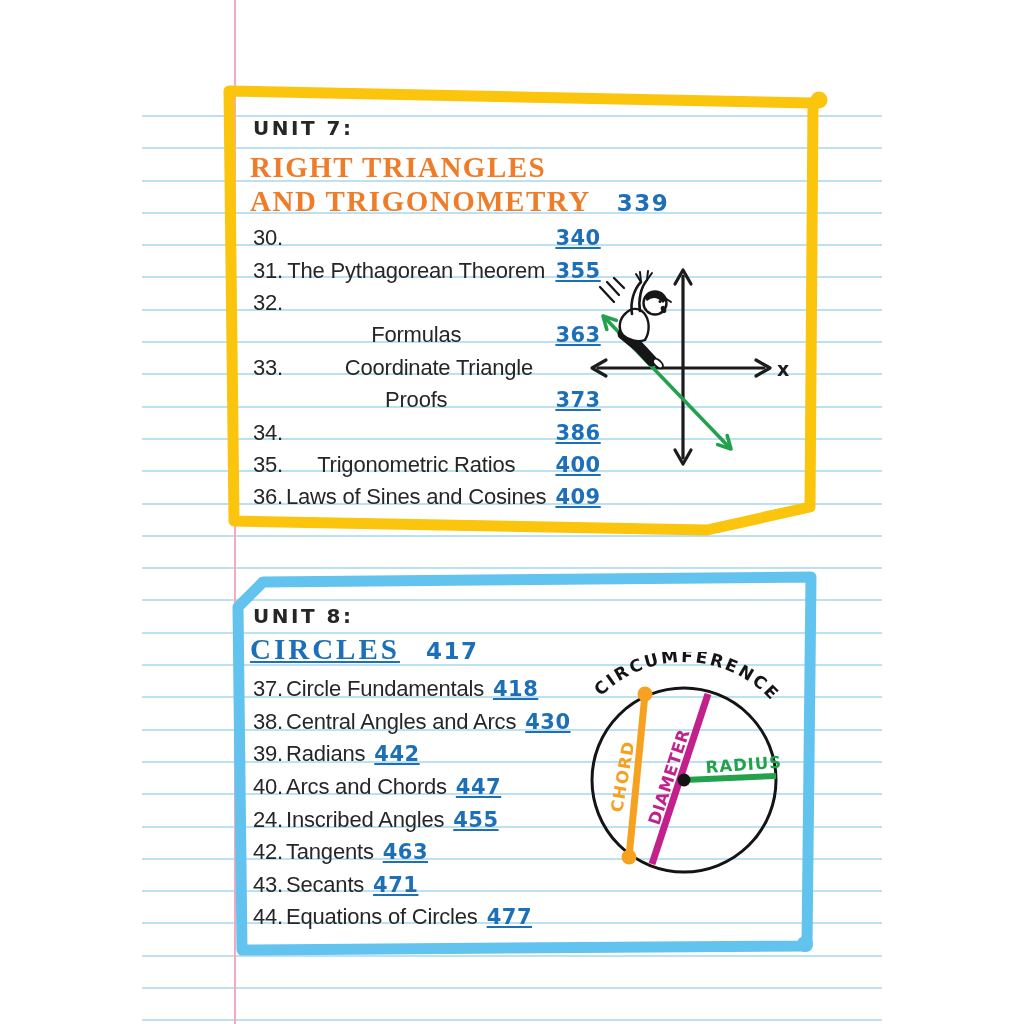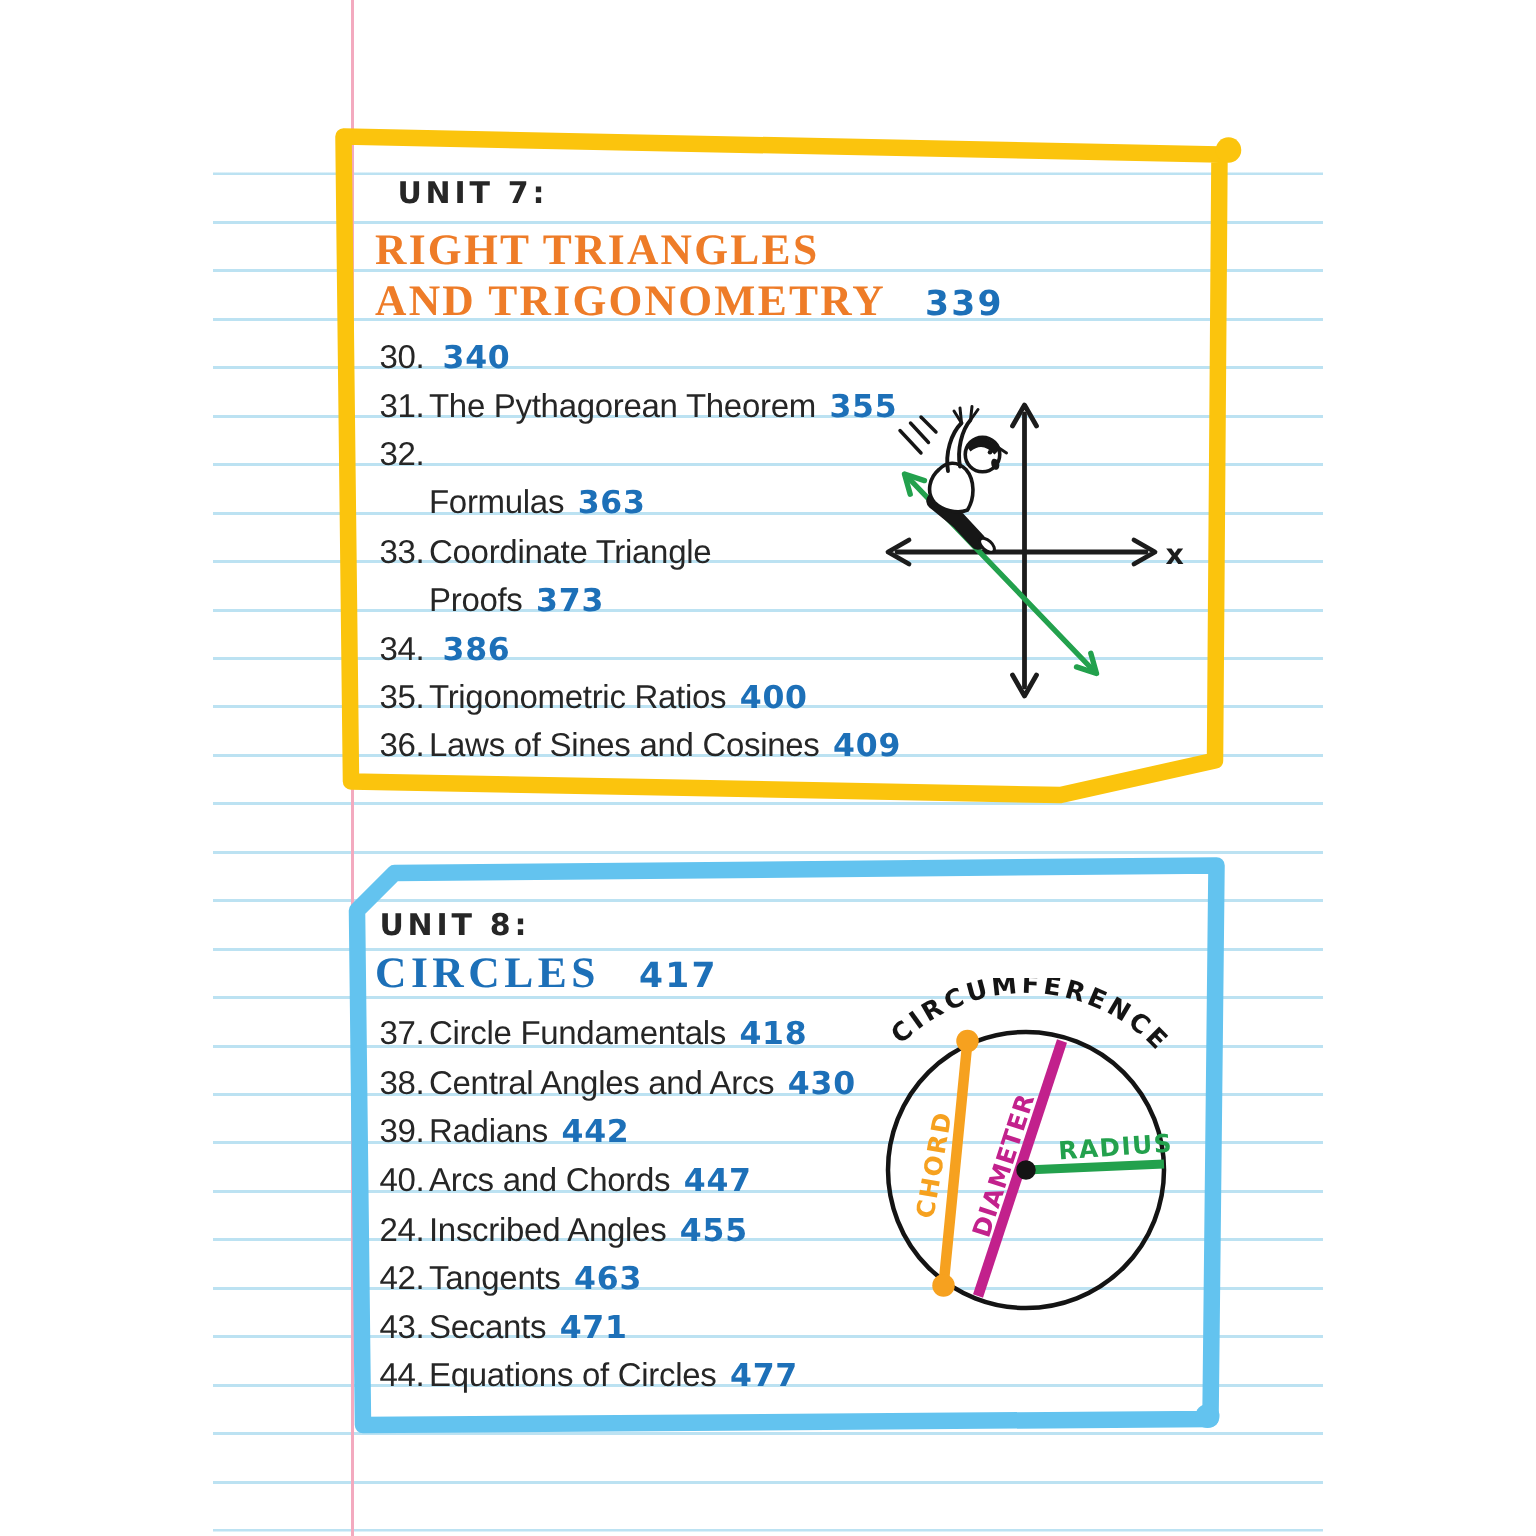--- a/index.html
+++ b/index.html
@@ -11,38 +11,38 @@
   html,body{margin:0;padding:0;}
   body{width:1024px;height:1024px;position:relative;overflow:hidden;
        background:var(--paper);font-family:"Liberation Sans",sans-serif;}
   .rules{position:absolute;left:142px;top:115px;width:740px;height:906px;
          background:repeating-linear-gradient(180deg,var(--rule) 0 2px,transparent 2px 32.3px);}
   .margin-line{position:absolute;left:234px;top:0;width:2px;height:1024px;background:var(--marg);}
   .boxes,.illus{position:absolute;pointer-events:none;}
   .boxes{left:0;top:0;}
   .unit-label{position:absolute;font:700 20px "DejaVu Sans",sans-serif;
               letter-spacing:2.5px;color:var(--ink);}
-  .u7-label{left:253px;top:116px;margin-left:12px;}
+  .u7-label{left:253px;top:116px;}
   .u8-label{left:253px;top:604px;}
   .u7-title{position:absolute;left:250px;top:150px;font:700 29px "Liberation Serif",serif;
             letter-spacing:1.5px;color:var(--orange);line-height:34px;white-space:nowrap;}
   .u8-title-row{position:absolute;left:250px;top:633px;display:flex;align-items:baseline;white-space:nowrap;}
-  .u8-title{font:700 29px "Liberation Serif",serif;letter-spacing:3px;color:var(--blue);}
+  .u8-title{font:700 29px "Liberation Serif",serif;letter-spacing:3px;color:var(--blue);text-decoration:underline;}
   .page-big{font:700 23px "DejaVu Sans",sans-serif;color:var(--blue);
             letter-spacing:1.5px;margin-left:26px;text-align:right;}
   .toc{position:absolute;font:400 22px "Liberation Sans",sans-serif;
        letter-spacing:-0.2px;color:var(--ink);white-space:nowrap;}
   .toc .row{display:flex;align-items:center;}
   .u7-list{left:253px;top:222px;}
-  .u7-list .row{height:32.4px;}
+  .u7-list .row{height:32.4px;justify-content:space-between;}
   .u8-list{left:253px;top:673px;}
   .u8-list .row{height:32.6px;}
   .num{width:33px;flex:none;}
   .pg{font:700 21px "DejaVu Sans",sans-serif;color:var(--blue);
-      margin-left:9px;letter-spacing:0.5px;}
+      margin-left:9px;letter-spacing:0.5px;text-decoration:underline;}
   svg text{font-family:"DejaVu Sans",sans-serif;}
 </style>
 </head>
 <body>
 
 <div class="rules"></div>
 <div class="margin-line"></div>
 
 <svg class="boxes" width="1024" height="1024" viewBox="0 0 1024 1024">
   <g>

